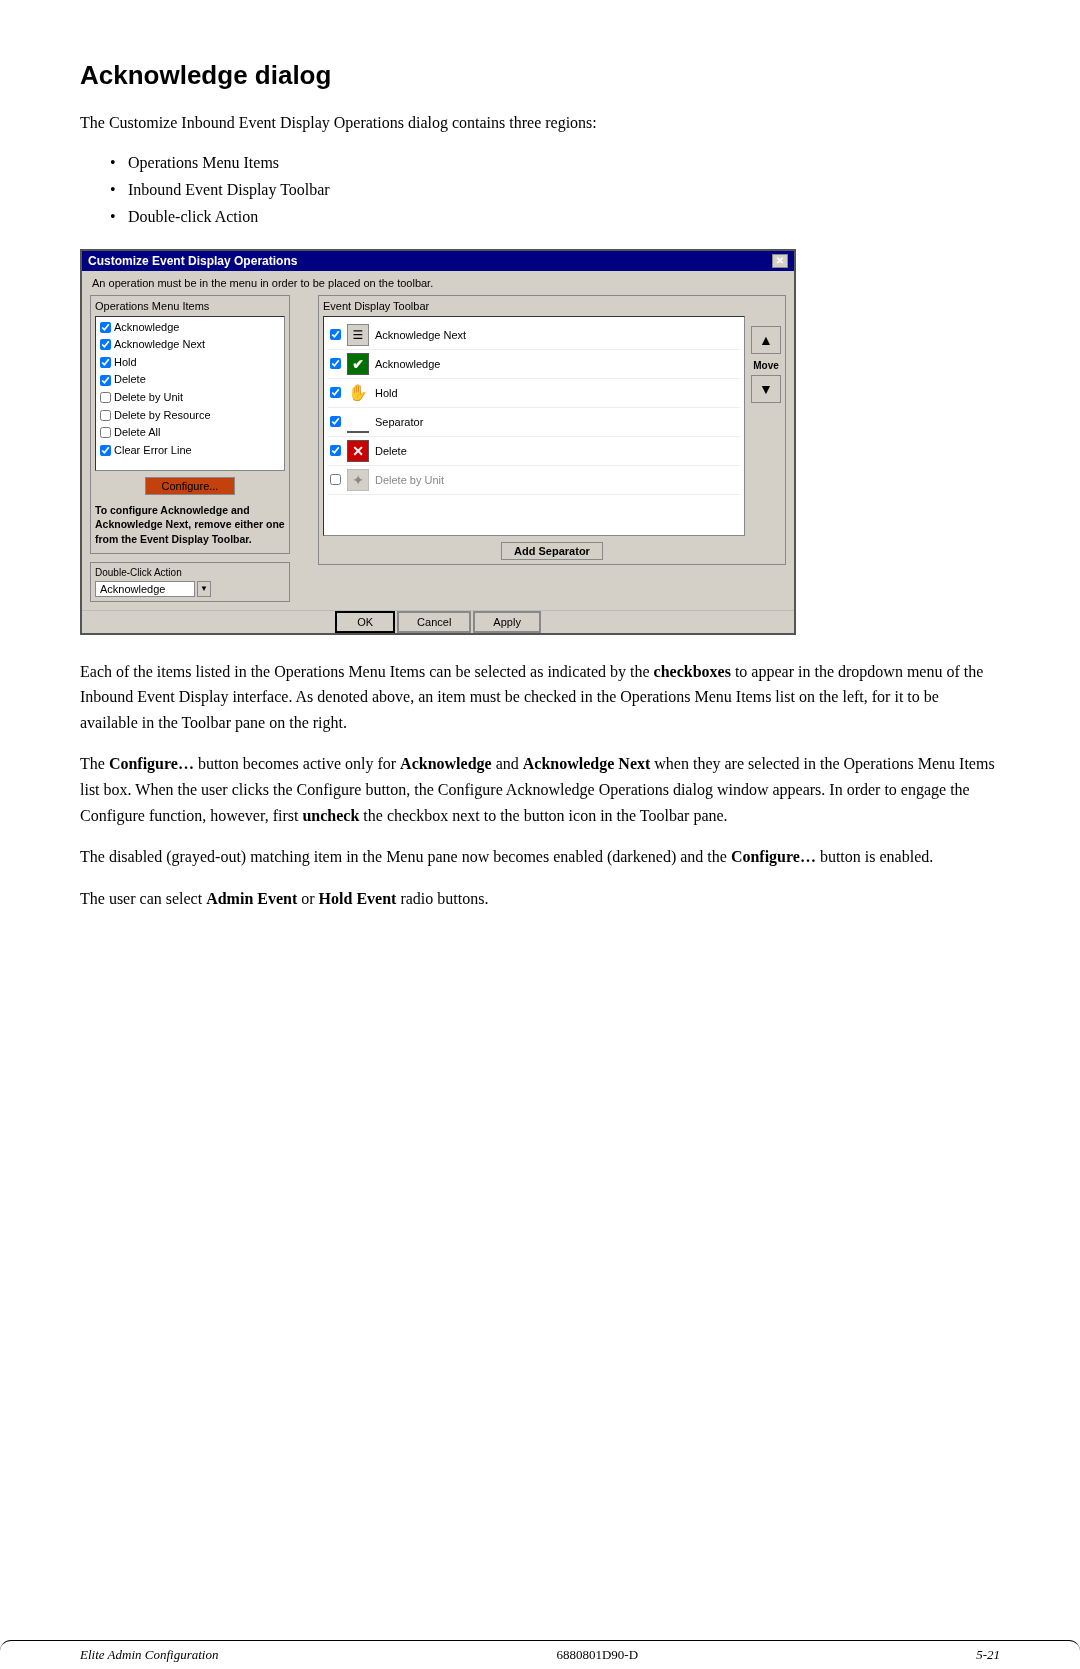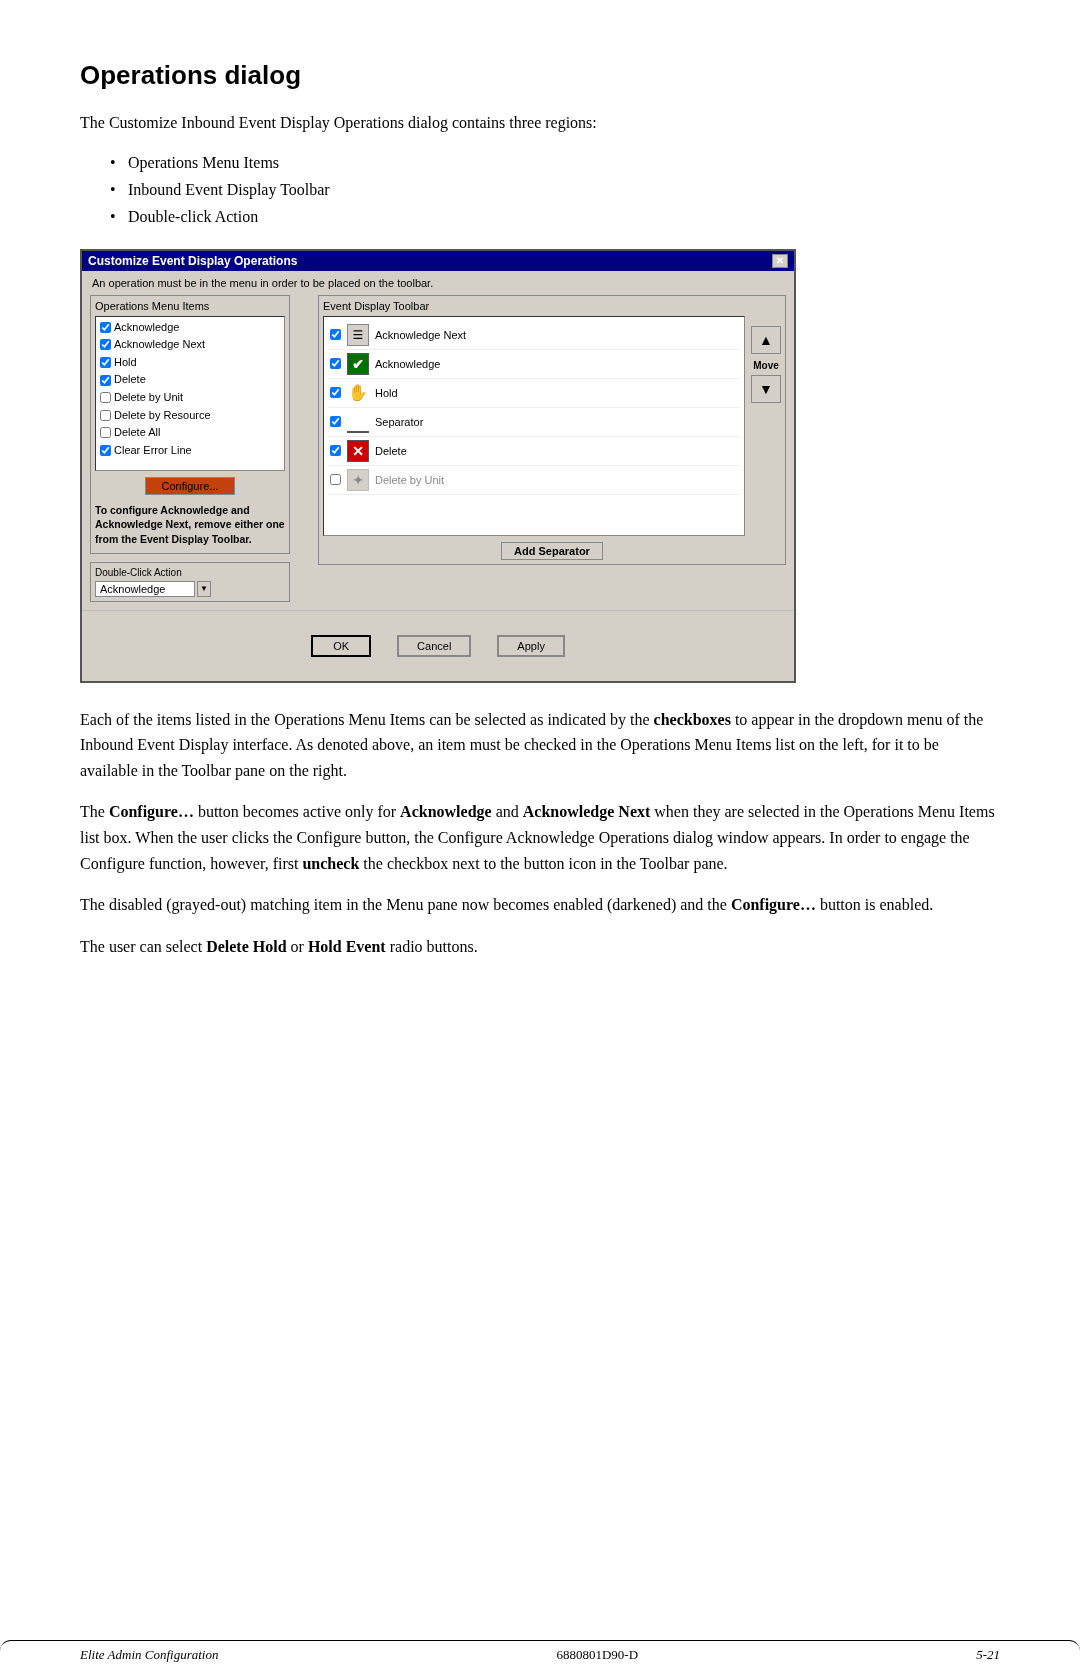--- a/index.html
+++ b/index.html
@@ -259,22 +259,22 @@
       border: 1px solid #888;
       font-size: 11px;
       cursor: pointer;
       font-weight: bold;
     }
 
     
     .dialog-buttons {
       display: flex;
       justify-content: center;
-      gap: 26px;
-      padding: 24px;
+      gap: 2px;
+      padding: 0;
       border-top: 1px solid #bbb;
     }
     .dlg-btn {
       padding: 3px 18px;
       background: #d4d0c8;
       border: 2px solid #888;
       font-size: 11px;
       cursor: pointer;
       min-width: 60px;
     }
@@ -308,21 +308,21 @@
       border-radius: 11px;
     }
     .footer-center {
       font-style: normal;
       font-weight: normal;
     }
   </style>
 </head>
 <body>
 
-<h1>Operations dialog</h1>
+<h1>Acknowledge dialog</h1>
 
 <p class="intro-text">The Customize Inbound Event Display Operations dialog contains three regions:</p>
 
 <ul class="bullet-list">
   <li>Operations Menu Items</li>
   <li>Inbound Event Display Toolbar</li>
   <li>Double-click Action</li>
 </ul>
 
 <div class="dialog-container">
@@ -453,20 +453,20 @@
 
 <p class="body-para">
   The <strong>Configure…</strong> button becomes active only for <strong>Acknowledge</strong> and <strong>Acknowledge Next</strong> when they are selected in the Operations Menu Items list box.  When the user clicks the Configure button, the Configure Acknowledge Operations dialog window appears.  In order to engage the Configure function, however, first <strong>uncheck</strong> the checkbox next to the button icon in the Toolbar pane.
 </p>
 
 <p class="body-para">
   The disabled (grayed-out) matching item in the Menu pane now becomes enabled (darkened) and the <strong>Configure…</strong> button is enabled.
 </p>
 
 <p class="body-para">
-  The user can select <strong>Delete Hold</strong> or <strong>Hold Event</strong> radio buttons.
+  The user can select <strong>Admin Event</strong> or <strong>Hold Event</strong> radio buttons.
 </p>
 
 <div class="page-footer">
   <span>Elite Admin Configuration</span>
   <span class="footer-center">6880801D90-D</span>
   <span>5-21</span>
 </div>
 
 </body></html>

